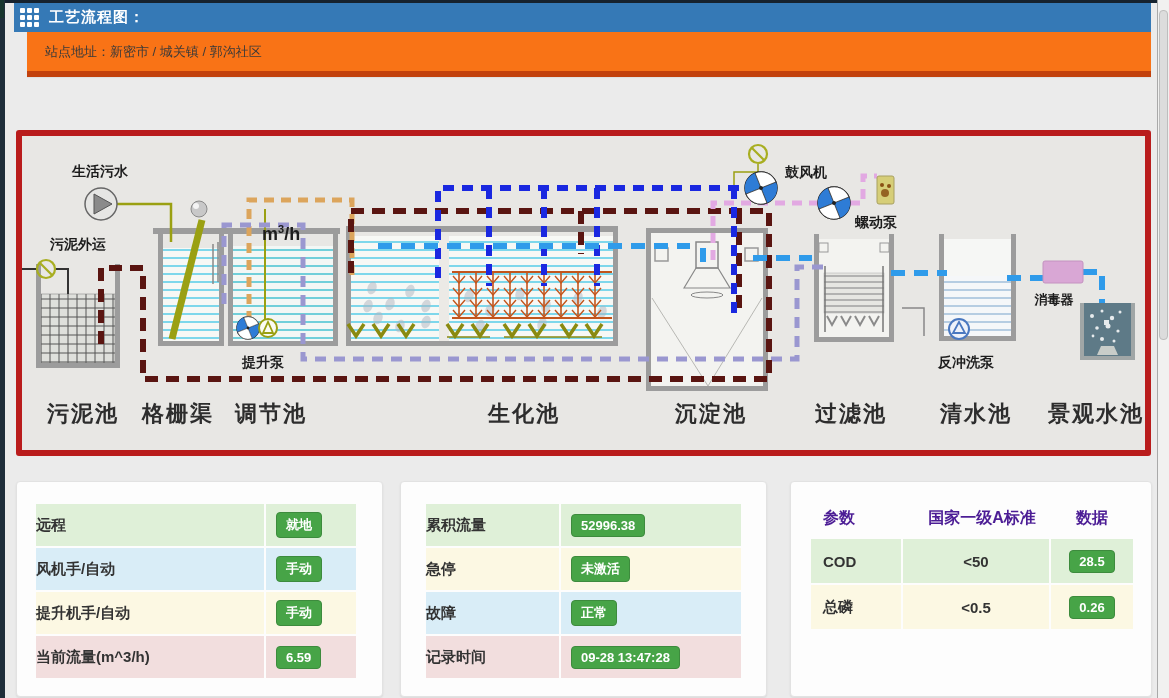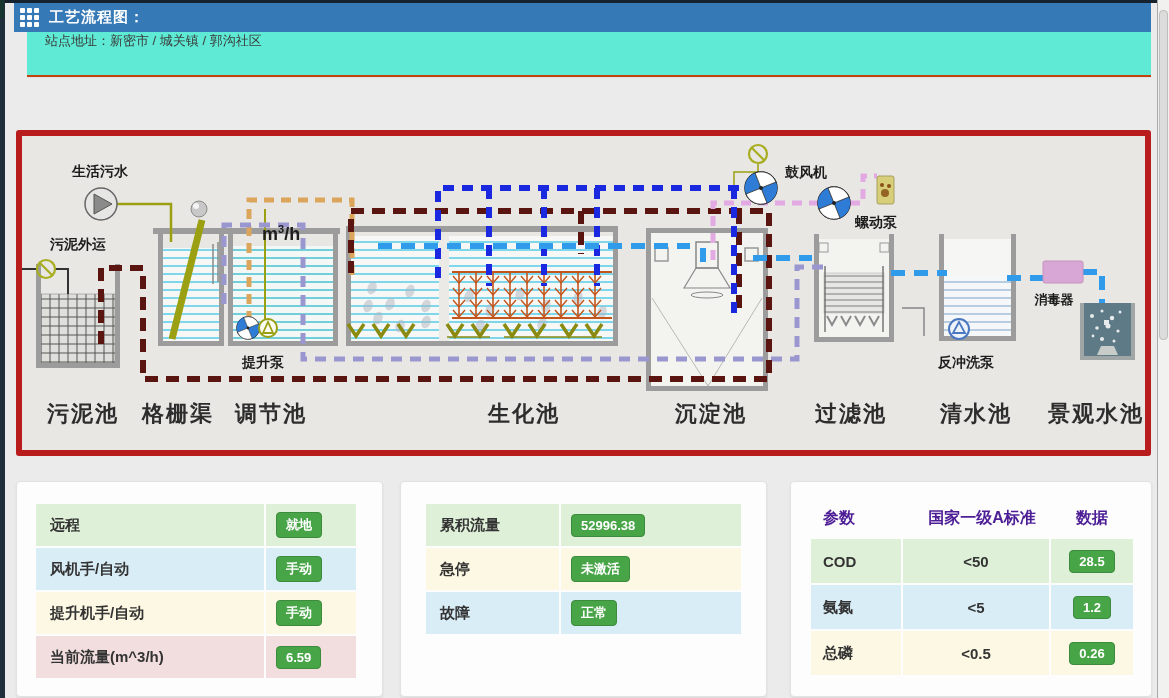--- a/index.html
+++ b/index.html
@@ -17,41 +17,41 @@
   
   .header-bar{
     position:absolute;left:14px;top:3px;width:1137px;height:29px;background:#3579b6;
     display:flex;align-items:center;padding-left:6px;box-sizing:border-box;gap:10px;
   }
   .grid-icon{display:grid;grid-template-columns:repeat(3,5px);grid-auto-rows:5px;gap:2px;}
   .grid-icon span{background:#fff;border-radius:1px;}
   .header-title{color:#fff;font-size:15px;font-weight:bold;letter-spacing:1px;}
   
   .breadcrumb-panel{
-    position:absolute;left:27px;top:32px;width:1124px;height:45px;background:#5eead4;
-    border-bottom:2px solid #c2410c;display:flex;padding-left:18px;
+    position:absolute;left:27px;top:32px;width:1124px;height:45px;background:#f97316;
+    border-bottom:6px solid #c2410c;display:flex;align-items:center;padding-left:18px;
     box-sizing:border-box;font-size:13px;color:#3a3a3a;box-shadow:0 1px 1px rgba(0,0,0,0.04);
   }
   
   .diagram-panel{
     position:absolute;left:16px;top:130px;width:1135px;height:326px;
     background:#e8e7e4;border:6px solid #b91c1c;border-radius:3px;box-sizing:border-box;
   }
   
   .card{position:absolute;top:481px;height:216px;background:#fdfdfd;border:1px solid #e2e2e2;
         border-radius:4px;box-shadow:0 1px 2px rgba(0,0,0,0.08);box-sizing:border-box;}
   .card.left{left:16px;width:367px;}
   .card.mid{left:400px;width:367px;}
   .card.right{left:790px;width:362px;}
   .ptable{position:absolute;left:19px;top:22px;width:320px;}
   .ptable2{position:absolute;left:25px;top:22px;width:315px;}
   .ptable3{position:absolute;left:20px;top:18px;width:322px;}
   .prow{display:flex;gap:2px;margin-bottom:2px;height:42px;}
   .prow .cell{display:flex;align-items:center;box-sizing:border-box;}
-  .prow .lab{flex:1;padding-left:14px;font-weight:bold;font-size:15px;color:#333;}
+  .prow .lab{flex:1;font-weight:bold;font-size:15px;color:#333;}
   .prow .val{width:90px;}
   .ptable2 .prow .lab{flex:0 0 133px;}
   .ptable2 .prow .val{flex:1;width:auto;}
   .success .cell{background:#dff0d8;}
   .info .cell{background:#d9edf7;}
   .warning .cell{background:#fcf8e3;}
   .danger .cell{background:#f2dede;}
   .badge{display:inline-block;background:#47a447;border:1px solid #3d8b3d;color:#fff;
          font-weight:bold;font-size:13px;padding:3px 9px;border-radius:4px;margin-left:10px;white-space:nowrap;}
   
@@ -409,44 +409,43 @@
       <div class="cell val">
           <span class="badge">未激活</span>
         </div>
     </div>
     <div class="prow info">
       <div class="cell lab">故障</div>
       <div class="cell val">
           <span class="badge">正常</span>
         </div>
     </div>
+    <div class="prow danger">
+      <div class="cell lab">记录时间</div>
+      <div class="cell val">
+          <span class="badge">09-28 13:47:28</span>
+        </div>
+    </div>
   </div>
 </div>
 
 <div class="card right">
   <div class="ptable3">
     <div class="qhead">
       <div class="c1">参数</div>
       <div class="c2">国家一级A标准</div>
       <div class="c3">数据</div>
     </div>
     <div class="qrow success">
       <div class="cell c1">COD</div>
       <div class="cell c2">&lt;50</div>
       <div class="cell c3">
           <span class="badge">28.5</span>
         </div>
     </div>
-    <div class="qrow info">
-      <div class="cell c1">氨氮</div>
-      <div class="cell c2">&lt;5</div>
-      <div class="cell c3">
-          <span class="badge">1.2</span>
-        </div>
-    </div>
     <div class="qrow warning">
       <div class="cell c1">总磷</div>
       <div class="cell c2">&lt;0.5</div>
       <div class="cell c3">
           <span class="badge">0.26</span>
         </div>
     </div>
   </div>
 </div>
 

